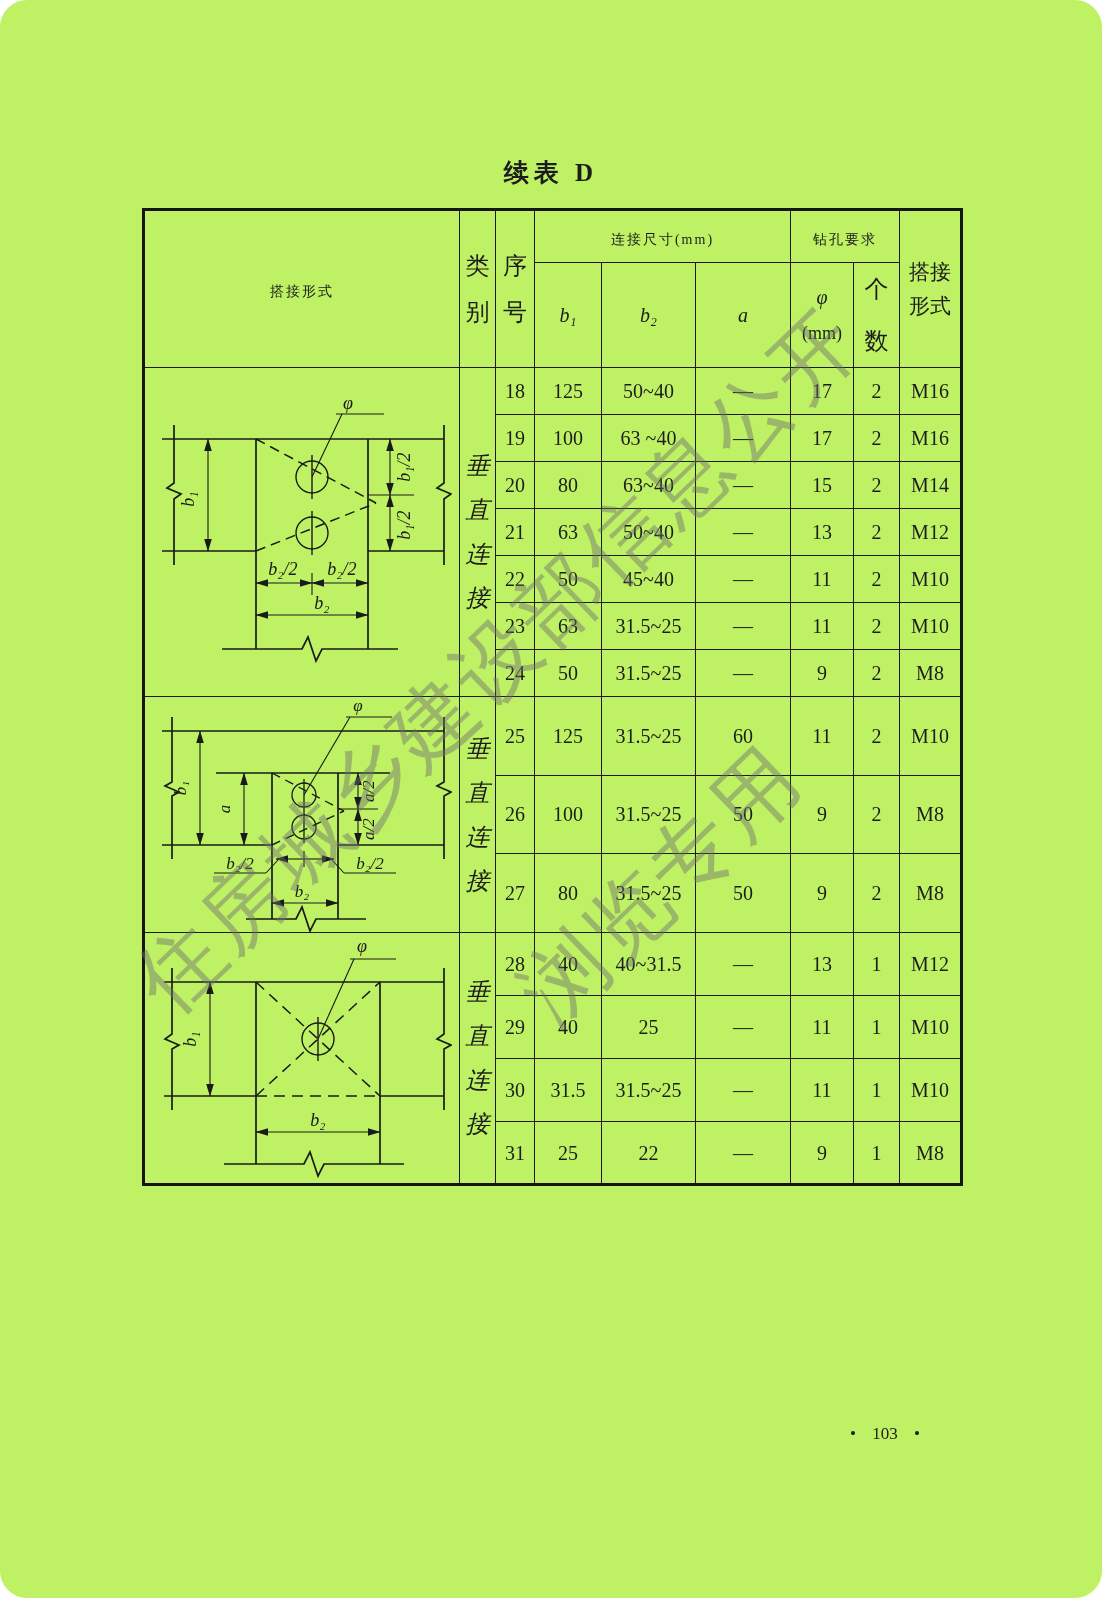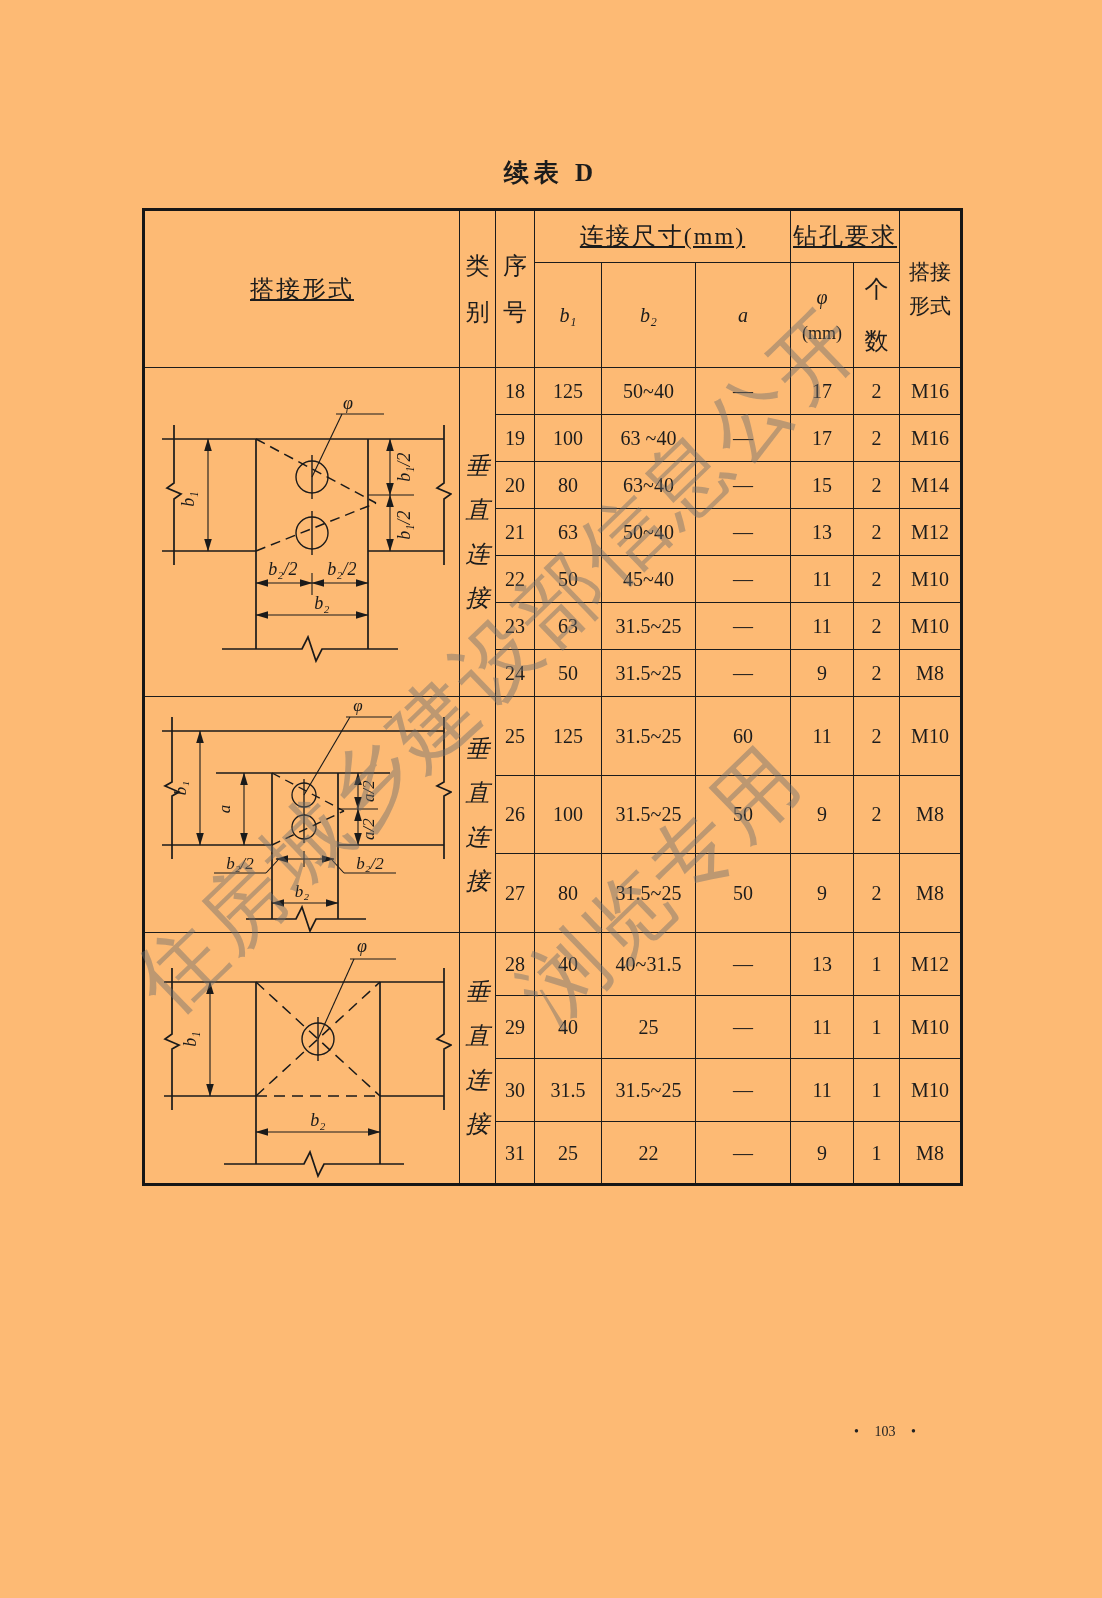--- a/index.html
+++ b/index.html
@@ -1,37 +1,37 @@
 <!DOCTYPE html>
 <html><head>
 <meta charset="utf-8">
 <style>
   html,body{margin:0;padding:0;background:#fff;}
-  .page{position:relative;width:1102px;height:1598px;background:#fdba74;overflow:hidden;
-        font-family:"Liberation Serif","DejaVu Serif",serif;color:#1c1c1c;}
+  .page{position:relative;width:1102px;height:1598px;background:#bef264;overflow:hidden;
+        font-family:"Liberation Serif","DejaVu Serif",serif;color:#1c1c1c;border-radius:27px;}
   .doc-title{position:absolute;left:142px;top:156px;width:818px;text-align:center;
         font-size:25px;font-weight:bold;letter-spacing:5px;}
   table.spec{position:absolute;left:142px;top:208px;width:818px;height:960px;
         border-collapse:collapse;table-layout:fixed;border:3px solid #161616;}
   table.spec td{border:1.4px solid #1c1c1c;text-align:center;vertical-align:middle;
         padding:0;font-size:20px;line-height:1.2;}
   tr.h1{height:53px;} tr.h2{height:92px;}
   tr.r47{height:47px;} tr.r78{height:78px;} tr.r63{height:63px;}
-  .cjk{font-size:24px;letter-spacing:2px;text-decoration:underline;}
+  .cjk{font-size:14px;letter-spacing:2px;}
   .vstack{width:1.25em;margin:0 auto;word-break:break-all;line-height:46px;font-size:24px;}
   .lh44{line-height:44px;font-style:italic;}
   .lh52{line-height:52px;}
   .h2x2{width:2.3em;margin:0 auto;word-break:break-all;line-height:34px;font-size:21px;}
   .ital{font-style:italic;}
   .phi-unit{font-size:18px;margin-top:14px;}
   .phi-sym{font-style:italic;font-size:20px;}
   .diagcell{padding:0;}
   .diagcell svg{display:block;margin:0 auto;}
   .footer{position:absolute;left:800px;top:1424px;width:170px;text-align:center;
-        font-size:14px;word-spacing:12px;color:#222;}
+        font-size:17px;word-spacing:12px;color:#222;}
   .wm{position:absolute;white-space:nowrap;color:rgba(110,110,110,0.45);
         font-size:84px;letter-spacing:4px;transform-origin:0 50%;
         transform:rotate(-44deg);z-index:9;pointer-events:none;}
   .wm2{left:535px;top:950px;}
   .wm1{left:150px;top:940px;}
   svg text{font-family:"Liberation Serif","DejaVu Serif",serif;}
 </style>
 </head>
 <body>
 

